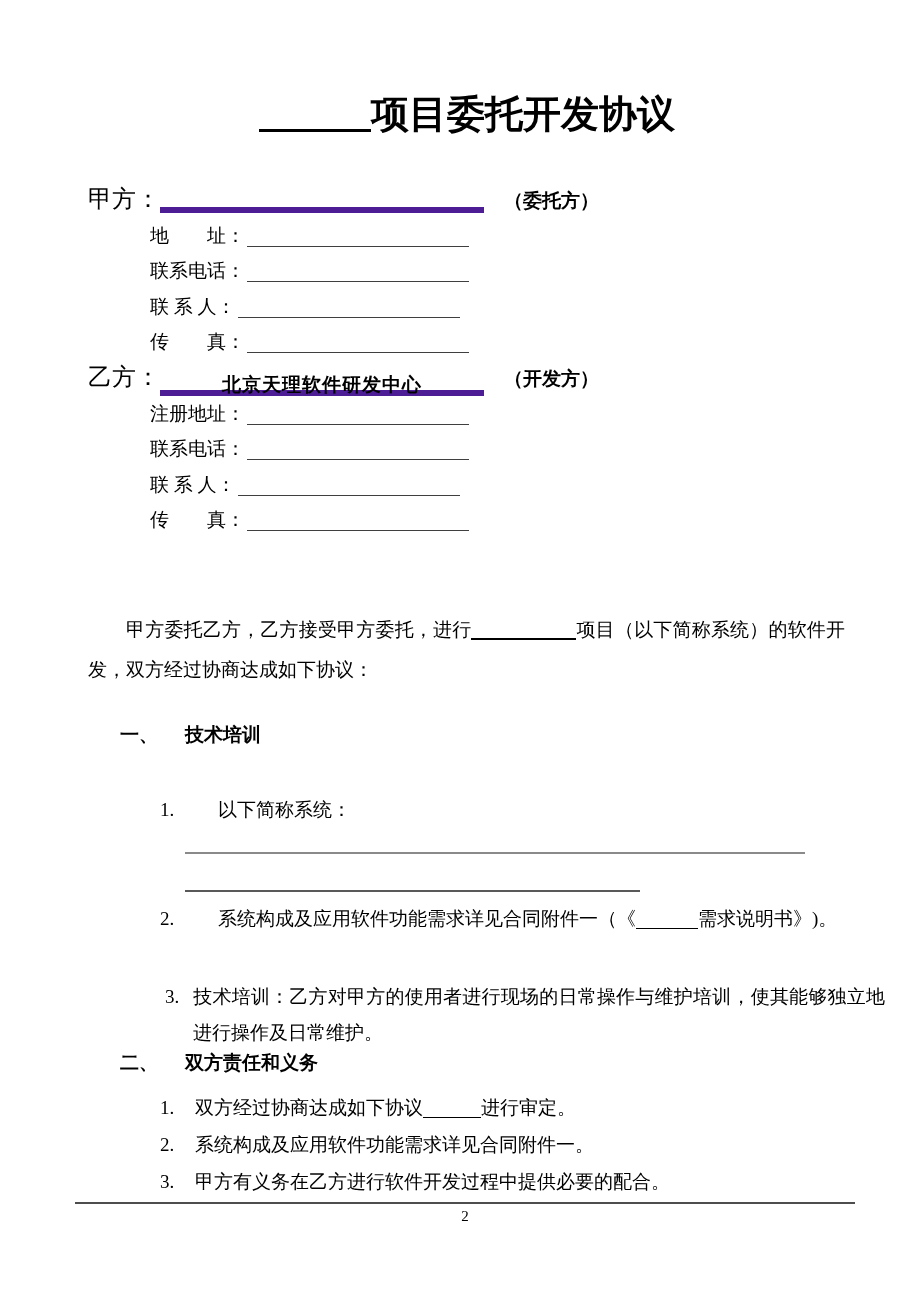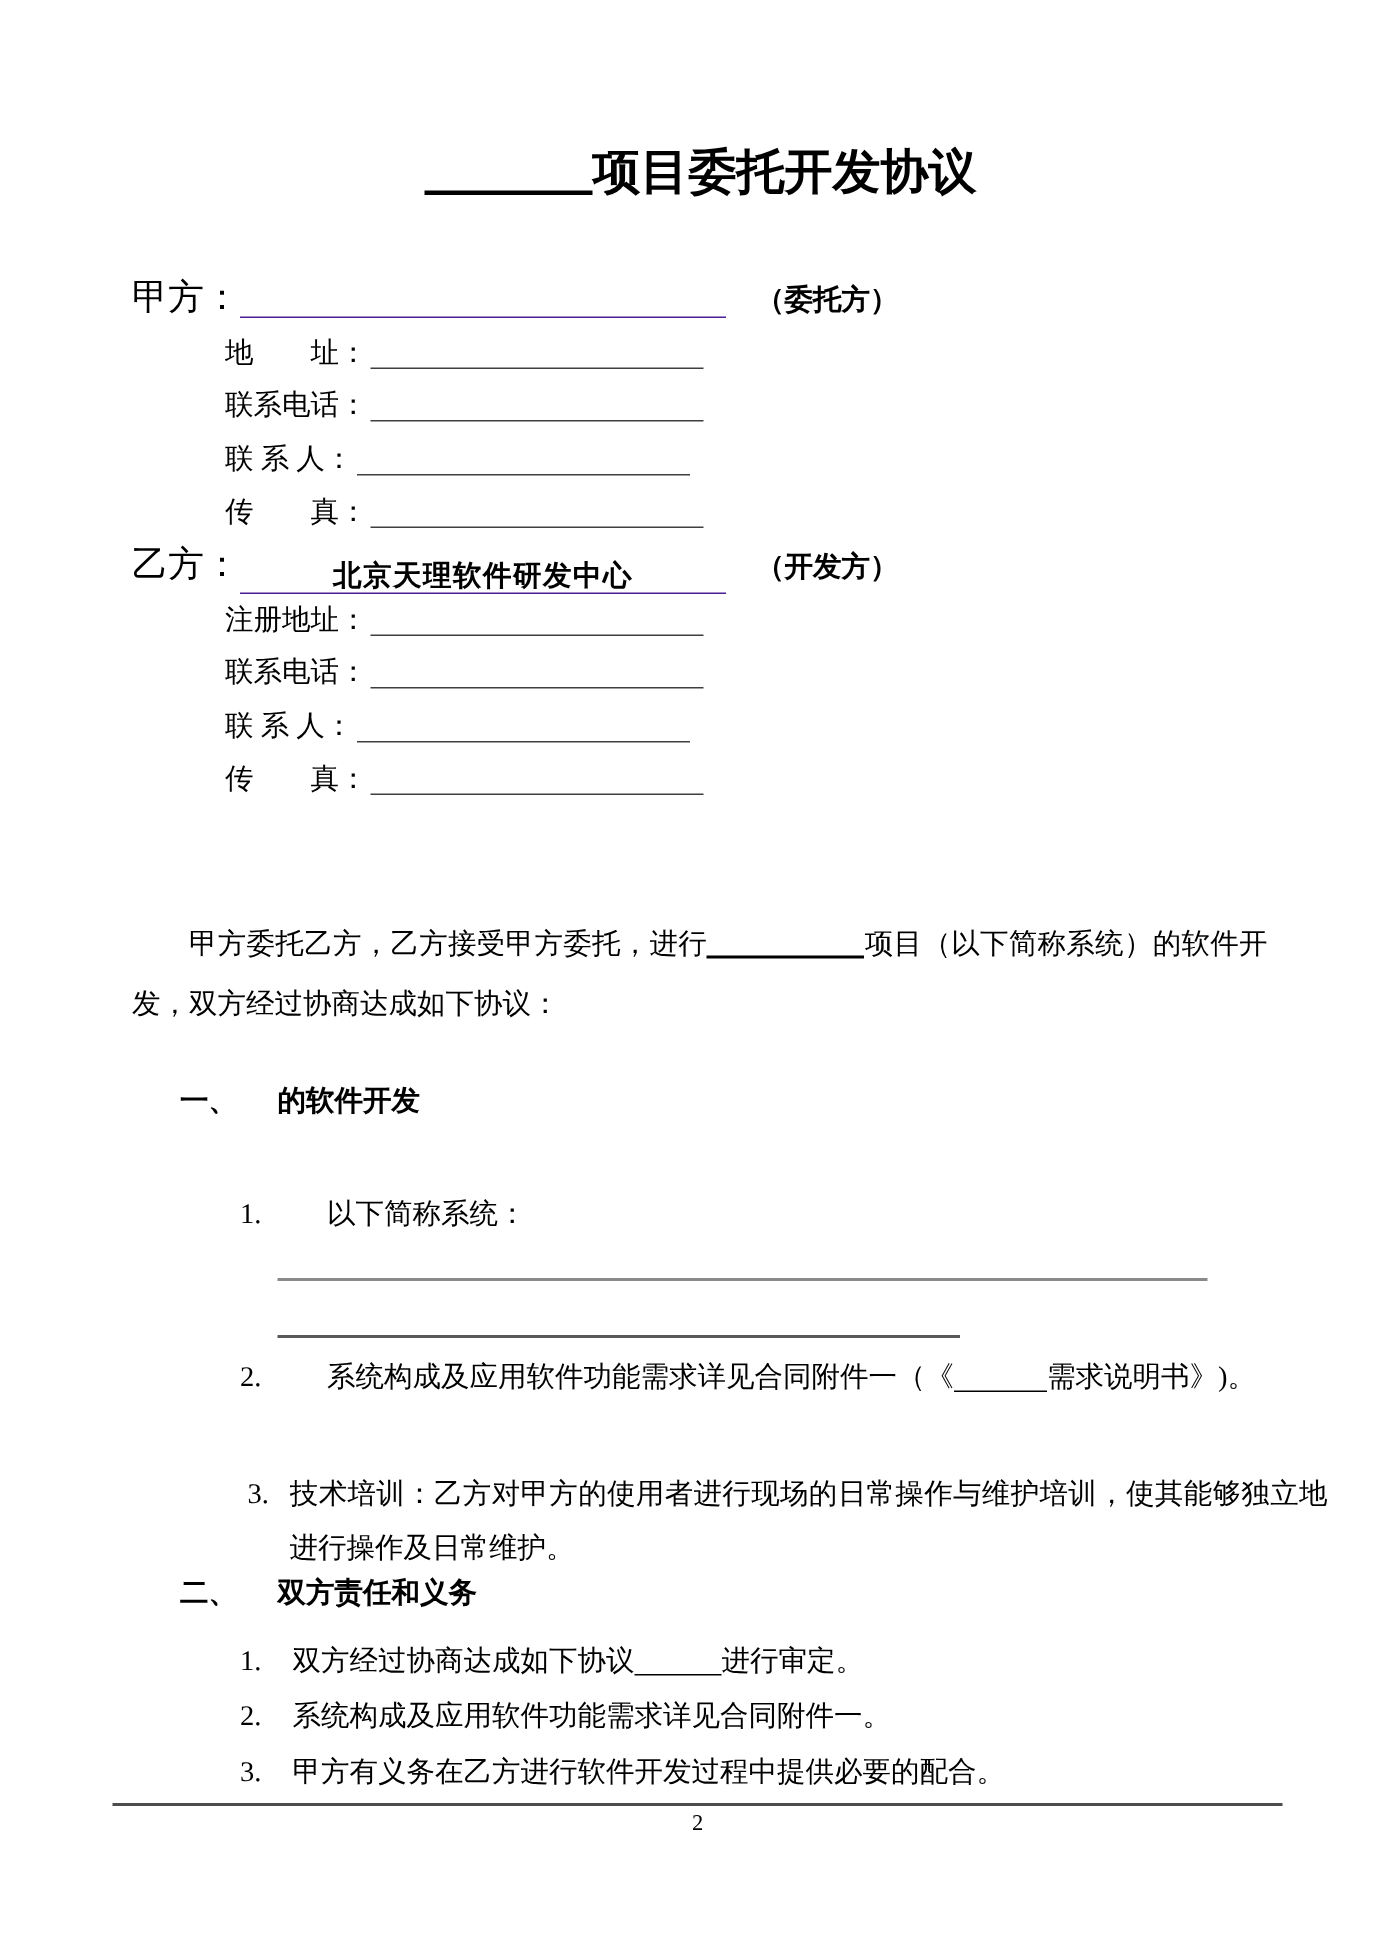--- a/index.html
+++ b/index.html
@@ -14,21 +14,21 @@
     font-family: "Liberation Serif", "DejaVu Serif", serif;
     font-size: 19px;
     overflow: hidden;
     padding-top: 90px;
   }
 
   
   .title-row {
     text-align: center;
     padding-left: 14px;
-    font-size: 32px;
+    font-size: 38px;
     font-weight: bold;
     line-height: 48px;
     white-space: nowrap;
   }
   .title-blank {
     display: inline-block;
     width: 112px;
     height: 0;
     border-bottom: 3px solid #000;
     vertical-align: -5px;
@@ -41,21 +41,21 @@
     line-height: 35.6px;
     height: 35.6px;
     white-space: nowrap;
   }
   .party-label { font-size: 24px; }
   .party-line {
     display: inline-block;
     width: 324px;
     height: 22px;
     line-height: 22px;
-    border-bottom: 1px solid #4c1d95;
+    border-bottom: 6px solid #4c1d95;
     vertical-align: -6px;
     text-align: center;
     font-weight: bold;
     letter-spacing: 1px;
   }
   .party-role {
     margin-left: 20px;
     font-weight: bold;
   }
   .field-row {
@@ -196,21 +196,21 @@
     <div class="field-row">
       <span>传　　真：</span><span class="field-line"></span>
     </div>
   </div>
 
   <p class="intro">
     <span>甲方委托乙方，乙方接受甲方委托，进行</span><span class="inline-blank blank-intro"></span><span>项目（以下简称系统）的软件开发，双方经过协商达成如下协议：</span>
   </p>
 
   <div class="heading h1">
-    <span class="h-num">一、</span><span>的软件开发</span>
+    <span class="h-num">一、</span><span>技术培训</span>
   </div>
 
   <div class="s1-item item-1">
     <span class="num">1.</span><span>以下简称系统：</span>
   </div>
 
   <div class="rule-line rule-1"></div>
   <div class="rule-line rule-2"></div>
 
   <div class="s1-item item-2">

